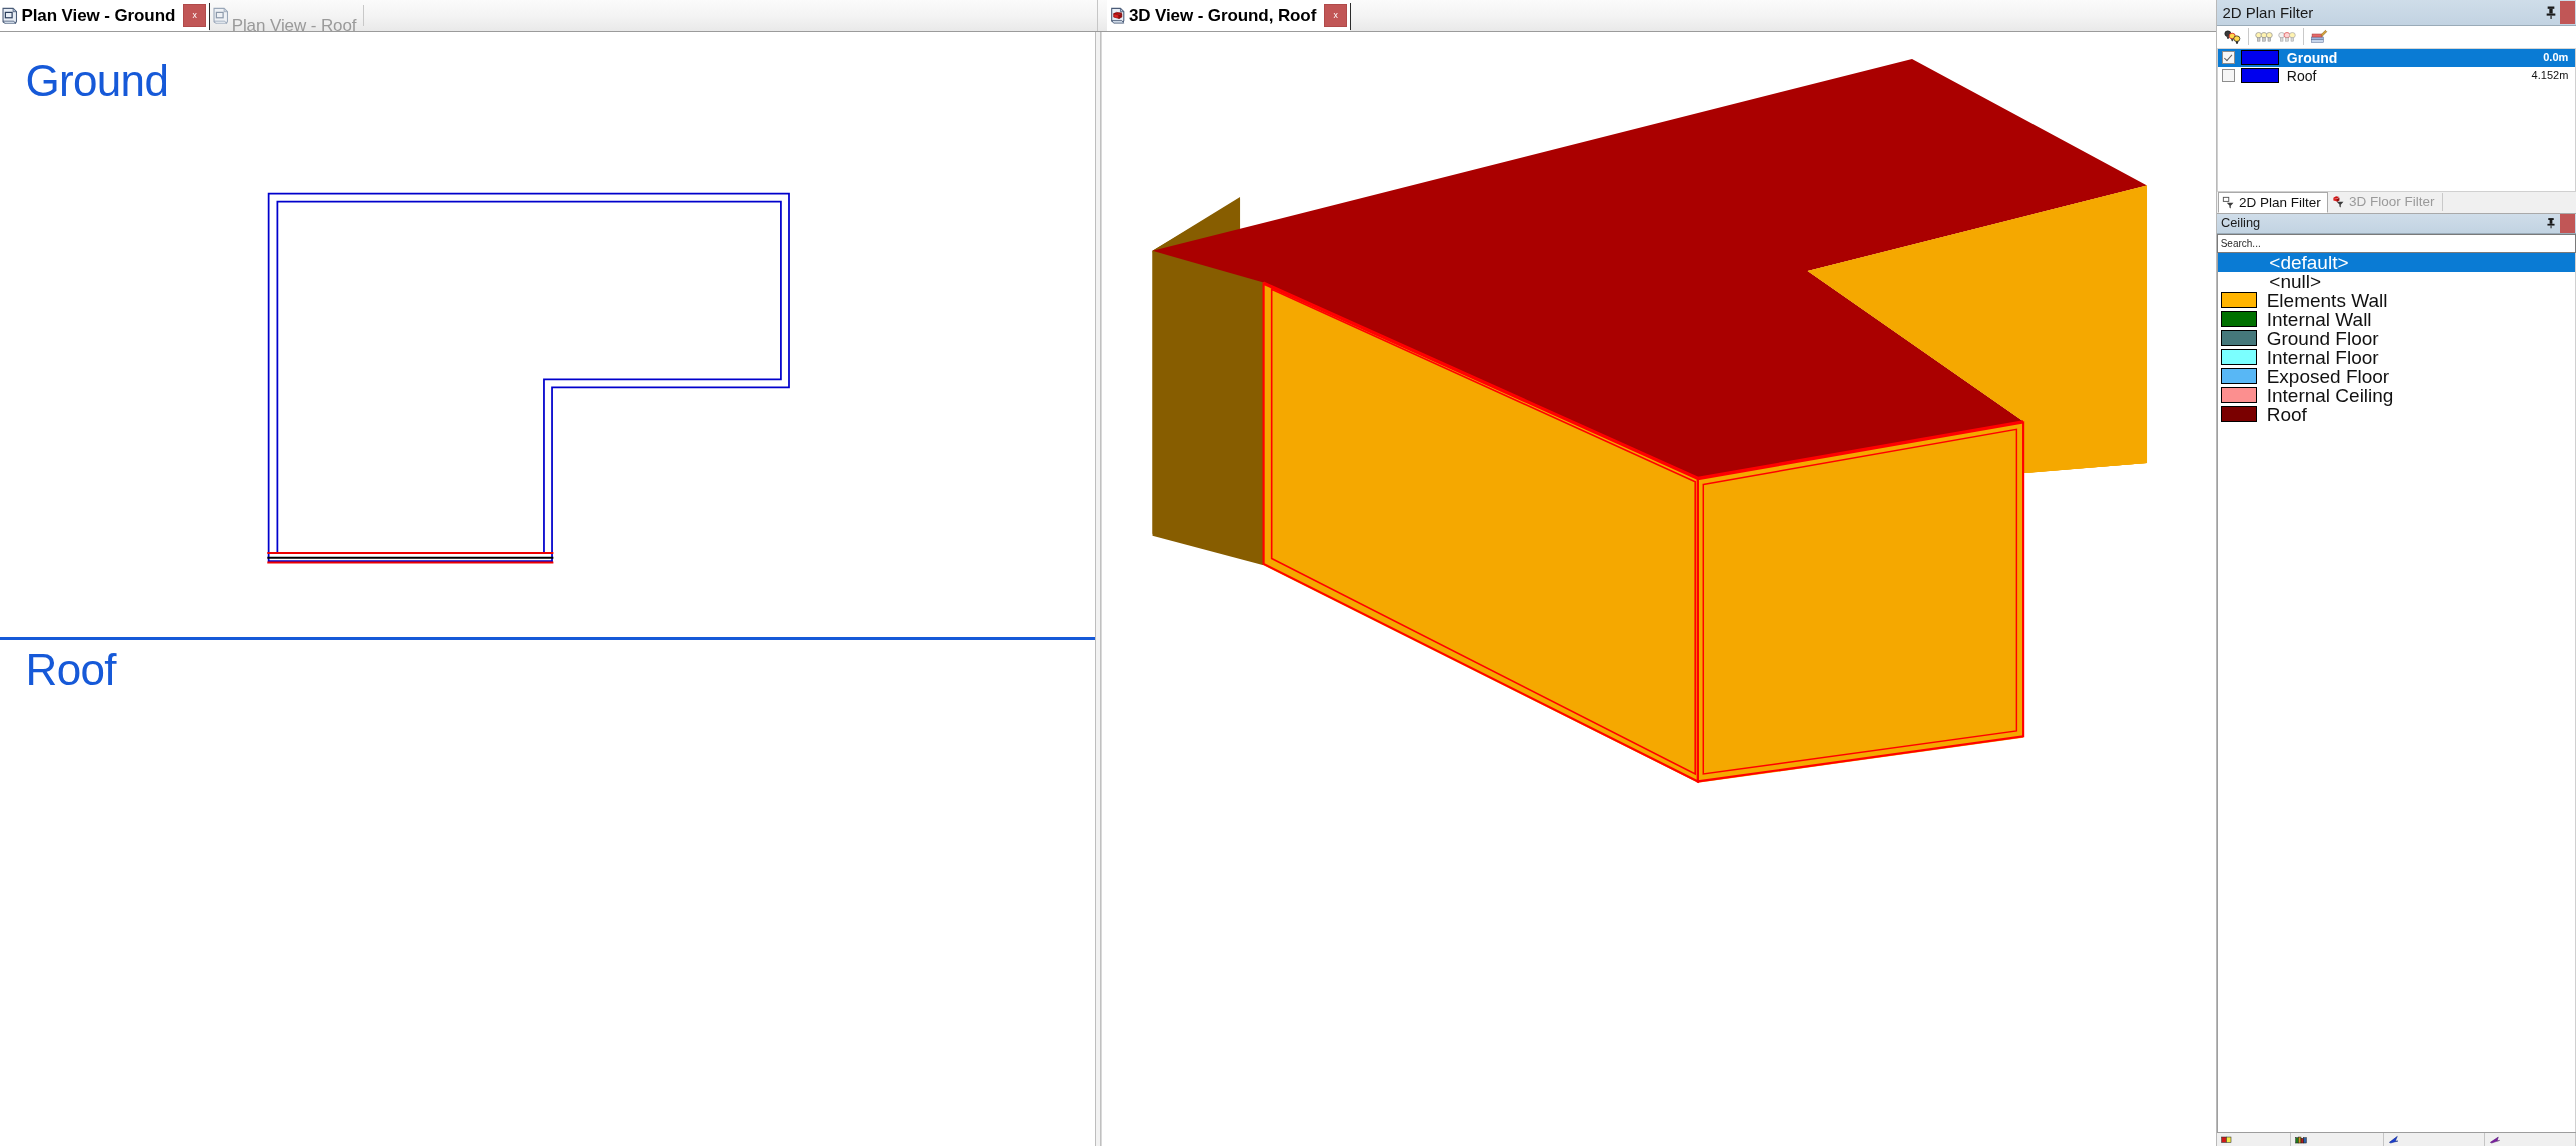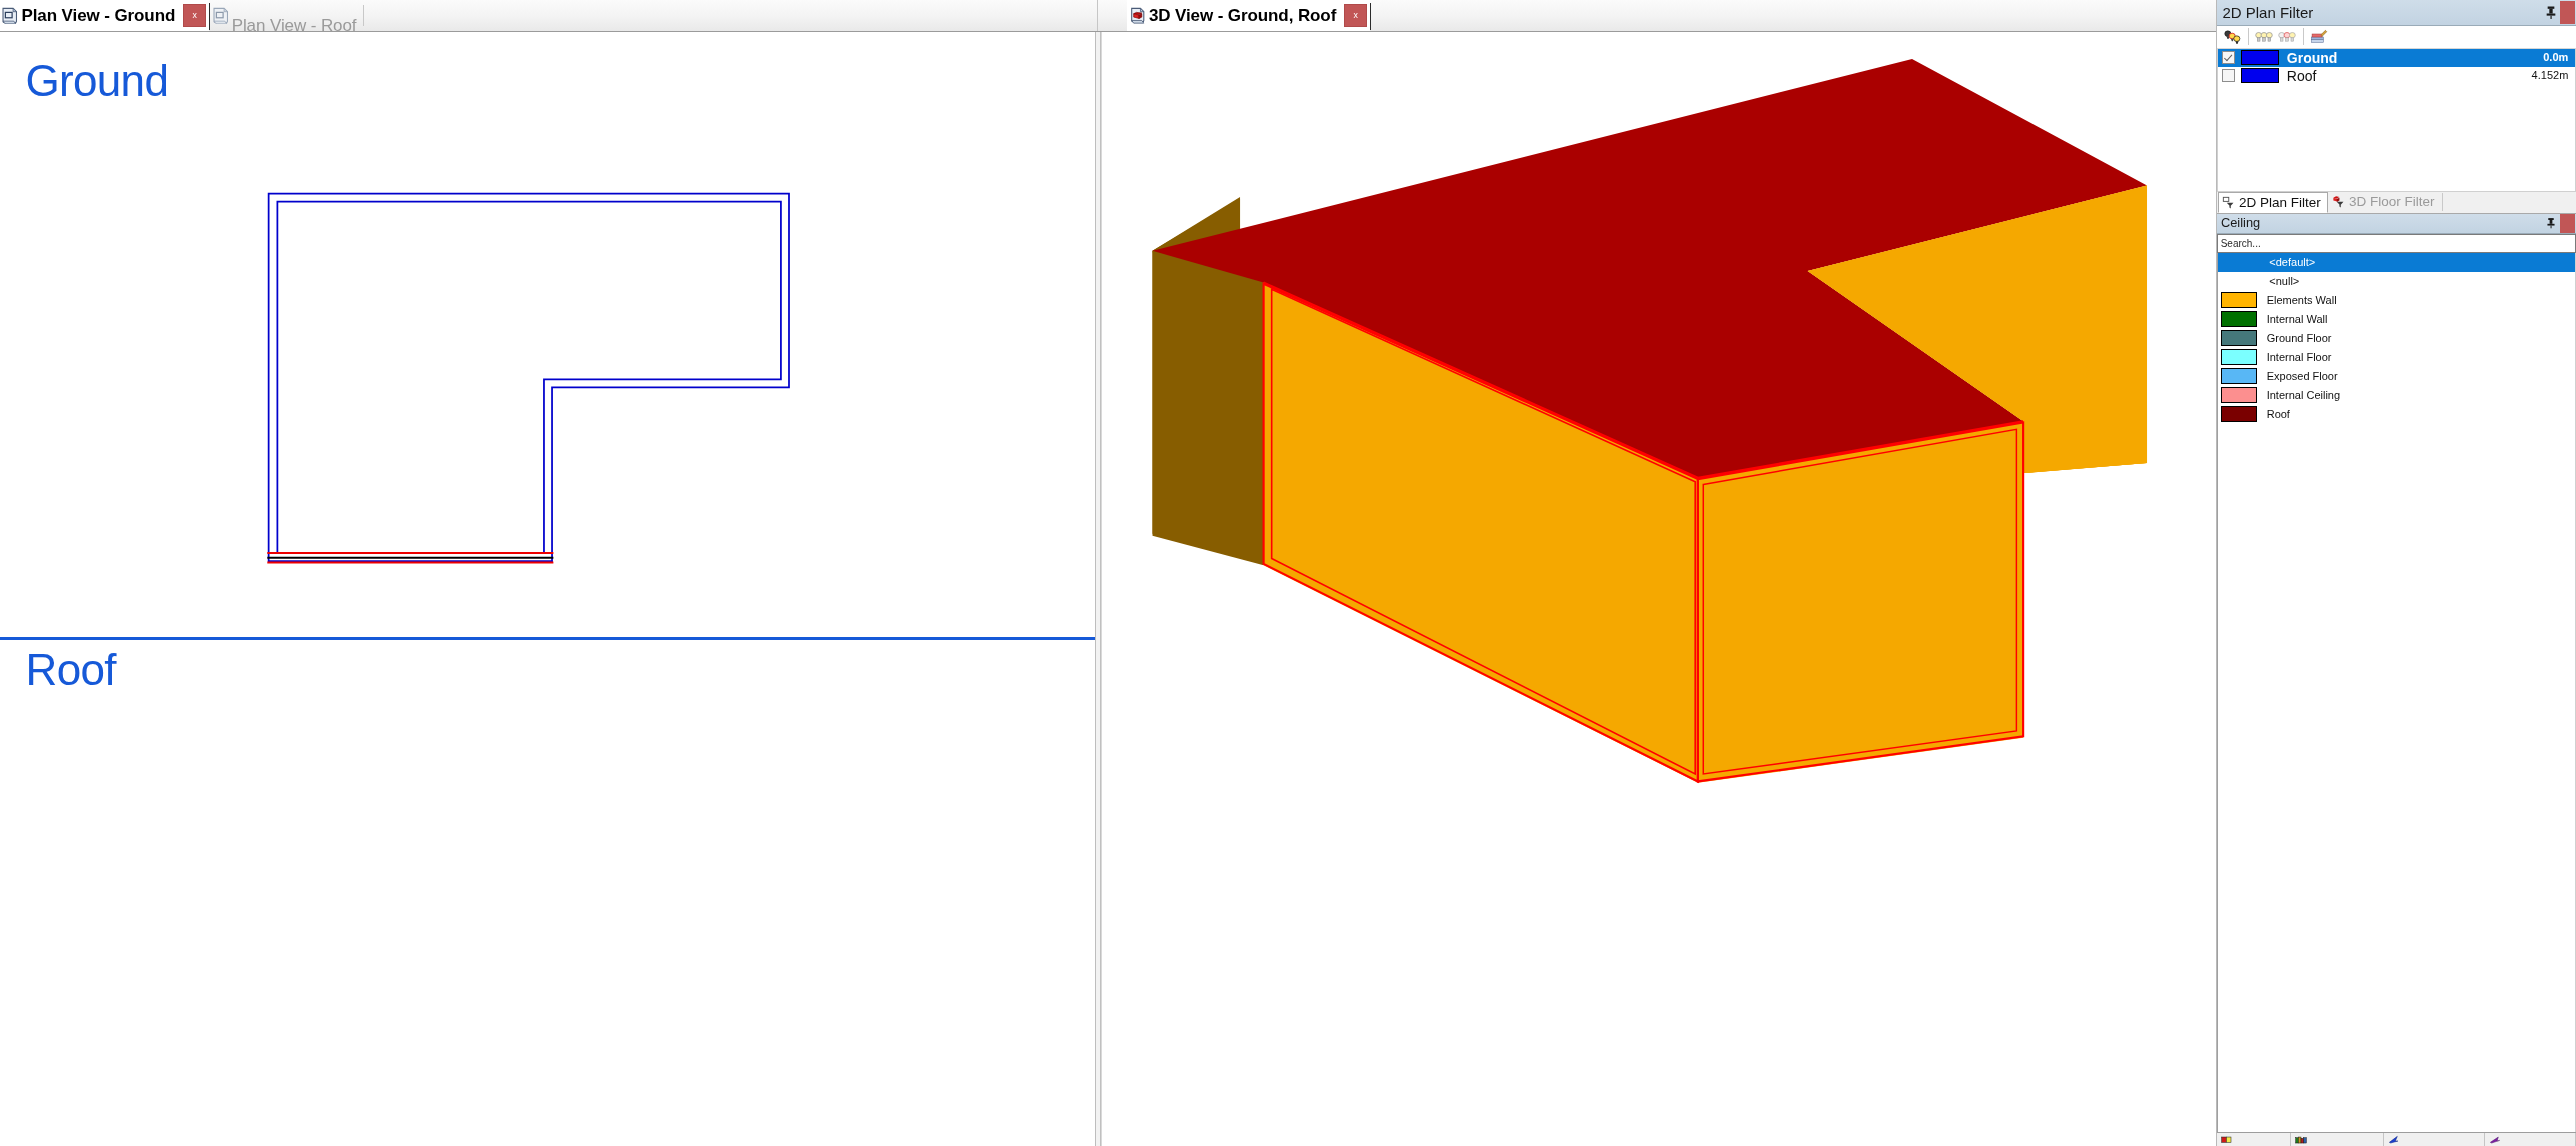--- a/index.html
+++ b/index.html
@@ -29,21 +29,20 @@
   
   #tabstrip {
     height: 32px;
     background: linear-gradient(to bottom, #fbfbfb 0%, #f3f3f3 55%, #e9e9e9 100%);
     border-bottom: 1.3px solid #9b9b9b;
     display: flex;
     flex-direction: row;
     align-items: stretch;
     position: relative;
     flex: 0 0 32px;
-    gap: 20px;
   }
   .tabgroup {
     display: flex;
     flex-direction: row;
     align-items: stretch;
     position: relative;
   }
   .tabgroup.left  { width: 1098px; border-right: 0.7px solid #c6c6c6; }
   .tabgroup.right { flex: 1 1 auto; }
 
@@ -346,21 +345,21 @@
   .elem-row.selected { background: #0a7bd4; }
   .elem-row.selected .elem-name { color: #ffffff; }
   .elem-swatch {
     width: 36px; height: 16px;
     border: 0.7px solid #000000;
     flex: 0 0 36px;
     margin-left: 2px;
   }
   .elem-swatch.empty { border: none; background: transparent; }
   .elem-name {
-    font-size: 11px;
+    font-size: 19px;
     color: #111111;
     margin-left: 9.4px;
     line-height: 1;
     white-space: nowrap;
   }
   .elem-name.angled { margin-left: 12px; }
 
   
   #dock-status {
     height: 15px;

